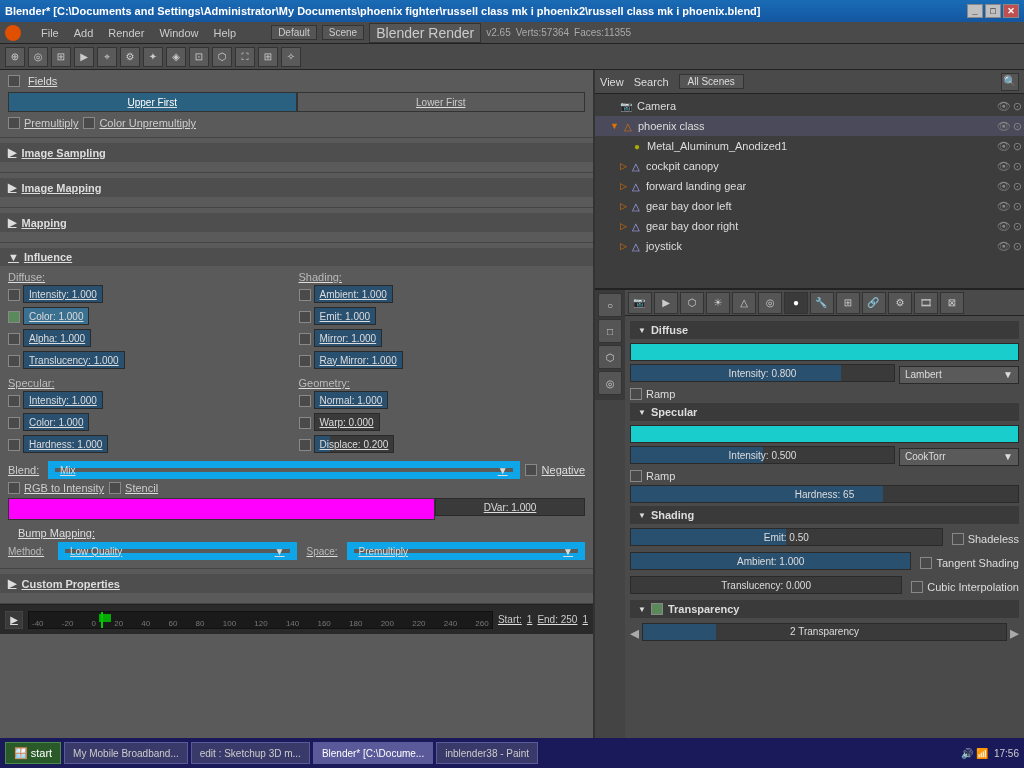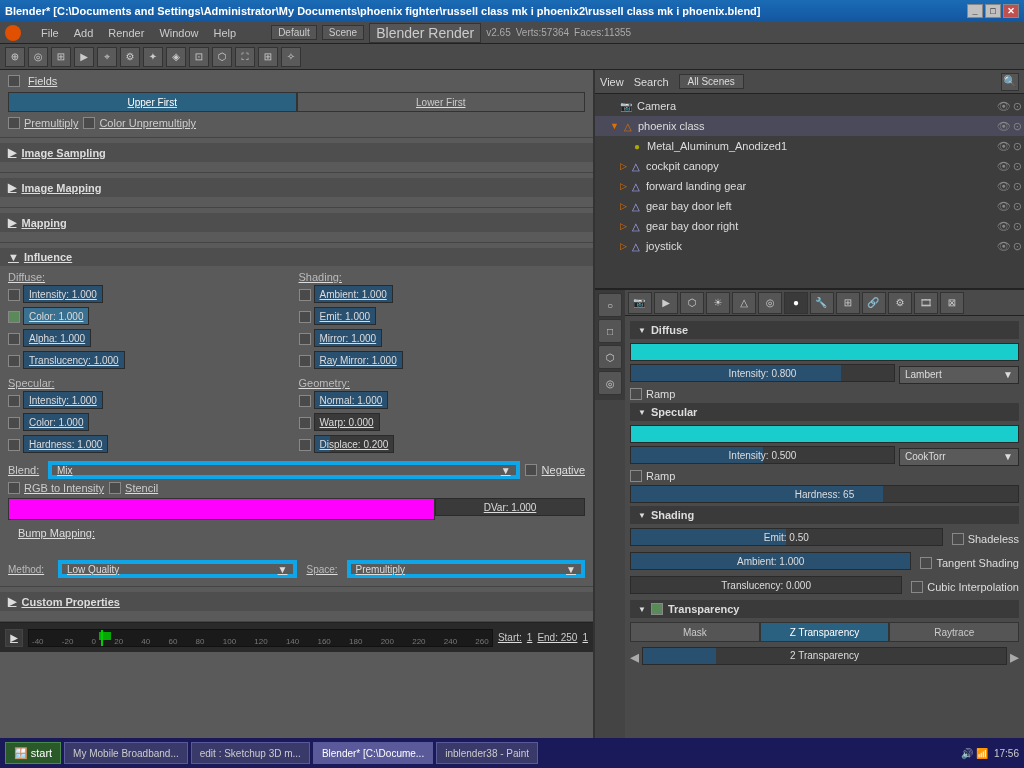--- a/index.html
+++ b/index.html
@@ -94,21 +94,21 @@
     .two-col { display: grid; grid-template-columns: 1fr 1fr; gap: 4px; margin-bottom: 4px; }
     .col-label { color: #bbb; font-size: 11px; margin-bottom: 2px; }
     .item-bar { height: 18px; background: #3a3a3a; border: 1px solid #2a2a2a; display: flex; align-items: center; padding: 0 5px; font-size: 10px; color: #ddd; margin-bottom: 2px; cursor: pointer; position: relative; overflow: hidden; }
     .item-bar-highlight { background: #3a7090; }
     .item-bar-fill { position: absolute; left: 0; top: 0; bottom: 0; background: #2a5070; }
     .item-bar-text { position: relative; z-index: 1; width: 100%; text-align: center; }
 
     
     .blend-row { display: flex; align-items: center; gap: 5px; margin-bottom: 3px; }
     .blend-label { color: #ccc; font-size: 11px; min-width: 35px; }
-    .blend-dropdown { flex: 1; height: 18px; background: #5a5a5a; border: 4px solid #0ea5e9; display: flex; align-items: center; justify-content: space-between; padding: 0 5px; font-size: 10px; cursor: pointer; color: #ddd; }
+    .blend-dropdown { flex: 1; height: 18px; background: #5a5a5a; border: 7px solid #0ea5e9; display: flex; align-items: center; justify-content: space-between; padding: 0 5px; font-size: 10px; cursor: pointer; color: #ddd; }
 
     
     .color-preview { width: 100%; height: 22px; background: #ff00ff; margin-bottom: 3px; border: 1px solid #333; cursor: pointer; }
 
     
     #taskbar { height: 30px; background: #1a1a5a; display: flex; align-items: center; padding: 0 5px; gap: 3px; }
     .start-btn { background: #2a5a2a; border: 1px solid #4a8a4a; padding: 2px 8px; font-size: 11px; color: white; cursor: pointer; display: flex; align-items: center; gap: 3px; height: 22px; }
     .taskbar-item { background: #3a3a6a; border: 1px solid #5a5a9a; padding: 2px 8px; font-size: 10px; color: #ccc; cursor: pointer; height: 22px; display: flex; align-items: center; max-width: 130px; overflow: hidden; white-space: nowrap; text-overflow: ellipsis; }
     .taskbar-item.active { background: #5a5a9a; color: white; }
     .taskbar-right { margin-left: auto; display: flex; align-items: center; gap: 5px; font-size: 10px; color: #ccc; }
@@ -358,21 +358,21 @@
         </div>
       </div>
 
       <div style="display:flex; margin-bottom:4px;">
         <div class="color-preview" style="flex:1;"></div>
         <div class="item-bar" style="width:150px;">
           <span class="item-bar-text">DVar: 1.000</span>
         </div>
       </div>
 
-      <div style="margin-bottom:21px;padding-left:10px;">
+      <div style="margin-bottom:3px;padding-left:10px;">
         <span>Bump Mapping:</span>
       </div>
       <div class="row2">
         <span style="color:#bbb; font-size:10px; min-width:45px;">Method:</span>
         <div class="blend-dropdown" style="flex:1;">
           <span>Low Quality</span>
           <span>▼</span>
         </div>
         <span style="color:#bbb; font-size:10px; min-width:35px; margin-left:5px;">Space:</span>
         <div class="blend-dropdown" style="flex:1;">
@@ -609,25 +609,20 @@
               <div class="small-checkbox"></div>
               <span>Cubic Interpolation</span>
             </div>
           </div>
 
           <div class="section-header">
             <span class="section-arrow">▼</span>
             <div class="small-checkbox on"></div>
             <span>Transparency</span>
           </div>
-          <div class="transparency-tabs">
-            <div class="trans-tab">Mask</div>
-            <div class="trans-tab active">Z Transparency</div>
-            <div class="trans-tab">Raytrace</div>
-          </div>
           <div class="prop-row">
             <div style="flex:1; display:flex; align-items:center; gap:3px;">
               <span style="font-size:18px; color:#aaa;">◂</span>
               <div class="intensity-bar" style="flex:1;">
                 <div class="intensity-fill" style="width:20%;"></div>
                 <span class="intensity-text">2 Transparency</span>
               </div>
               <span style="font-size:18px; color:#aaa;">▸</span>
             </div>
           </div>

